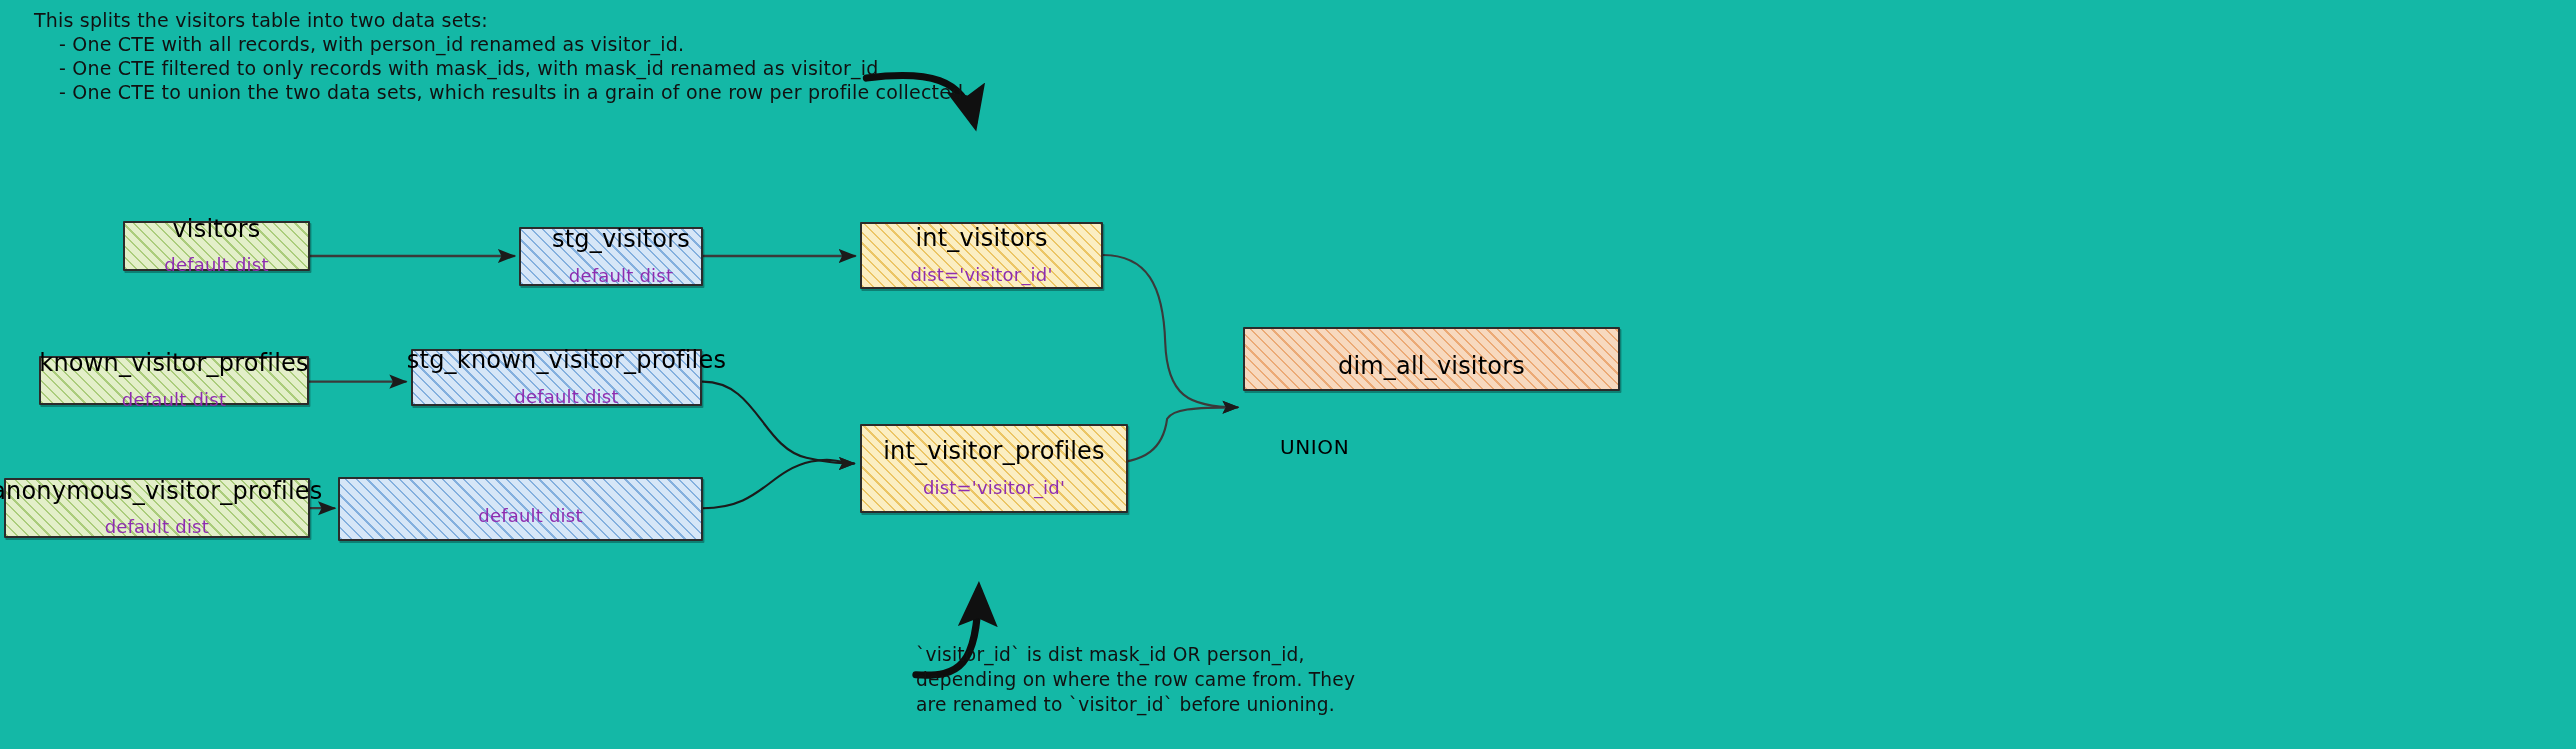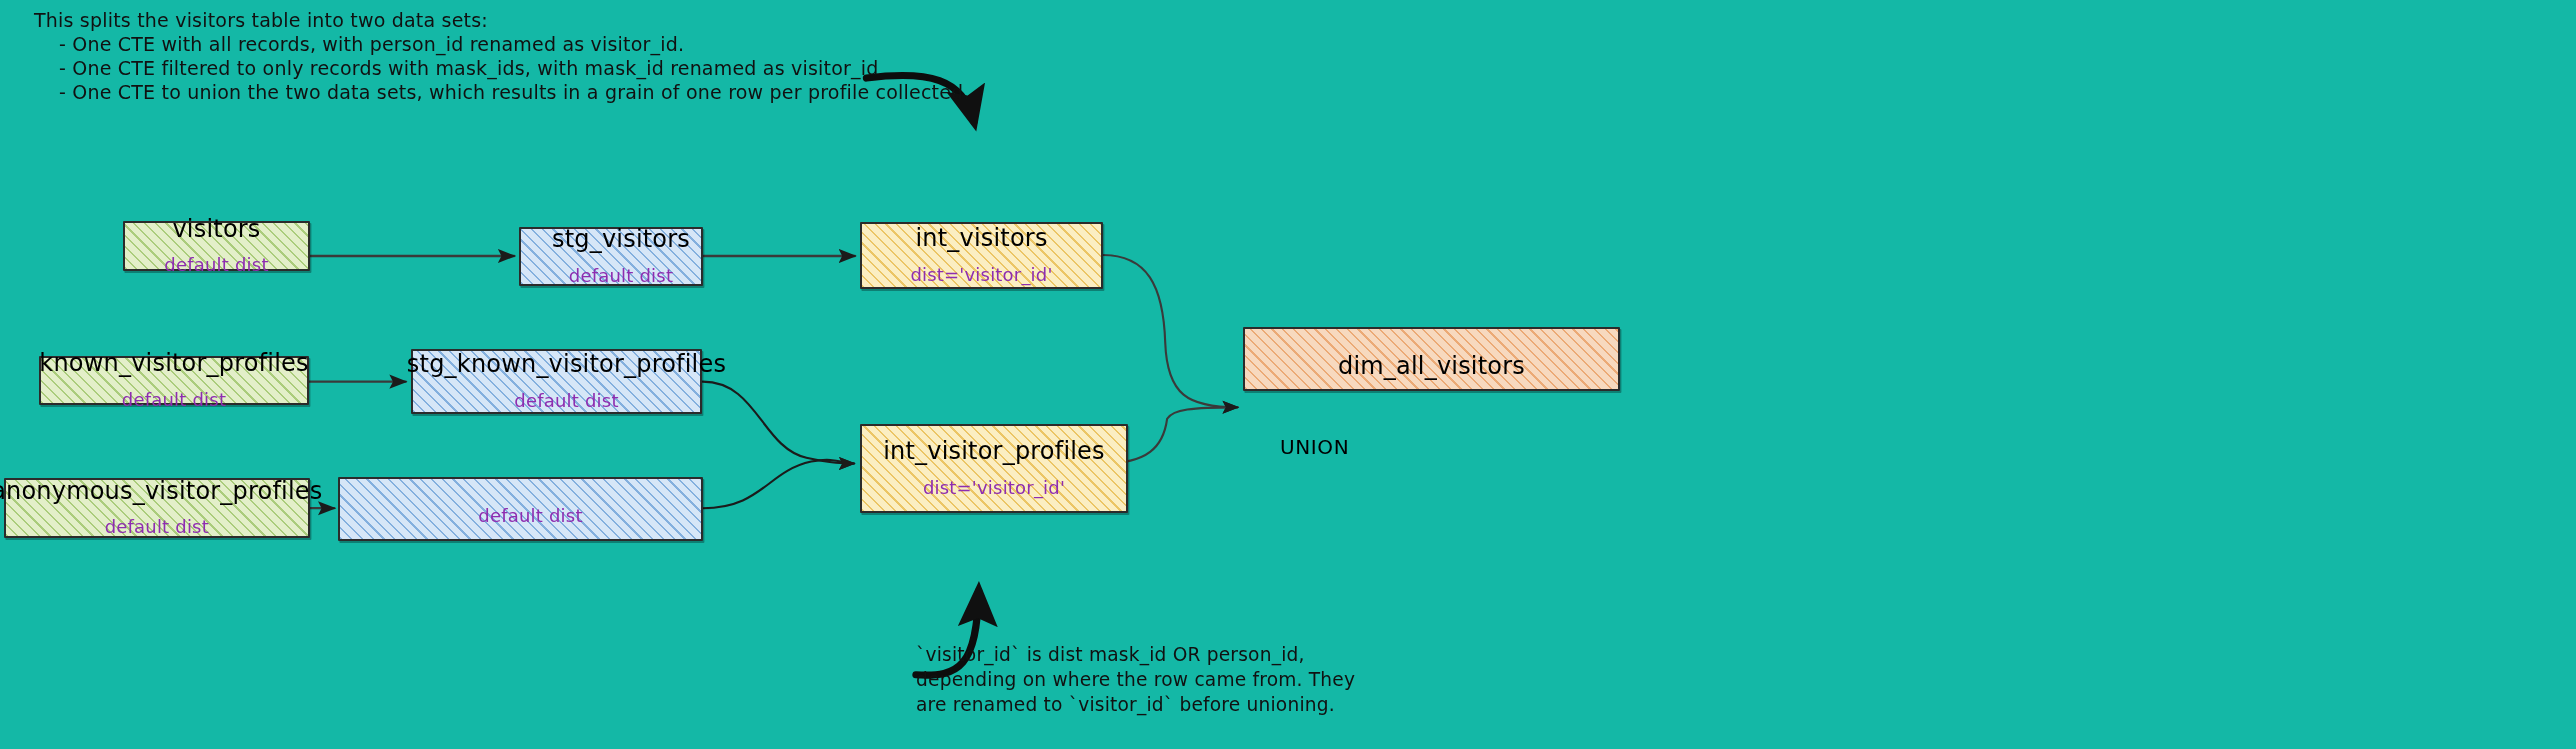--- a/index.html
+++ b/index.html
@@ -197,21 +197,21 @@
   <div class="node fill-green hand" style="left:3.8px; top:478px; width:306px; height:60px;">
     <div class="title">anonymous_visitor_profiles</div>
     <div class="subtitle">default dist</div>
   </div>
 
   <div class="node fill-blue hand" style="left:519px; top:227px; width:184px; height:59px;">
     <div class="title">stg_visitors</div>
     <div class="subtitle">default dist</div>
   </div>
 
-  <div class="node fill-blue hand" style="left:411px; top:349px; width:291px; height:65px;">
+  <div class="node fill-blue hand" style="left:411px; top:349px; width:291px; height:57px;">
     <div class="title">stg_known_visitor_profiles</div>
     <div class="subtitle">default dist</div>
   </div>
 
   <div class="node fill-blue hand" style="left:338px; top:477px; width:365px; height:64px;">
     <div class="subtitle">default dist</div>
   </div>
 
   <div class="node fill-yellow hand" style="left:860px; top:222px; width:243px; height:67px;">
     <div class="title">int_visitors</div>

